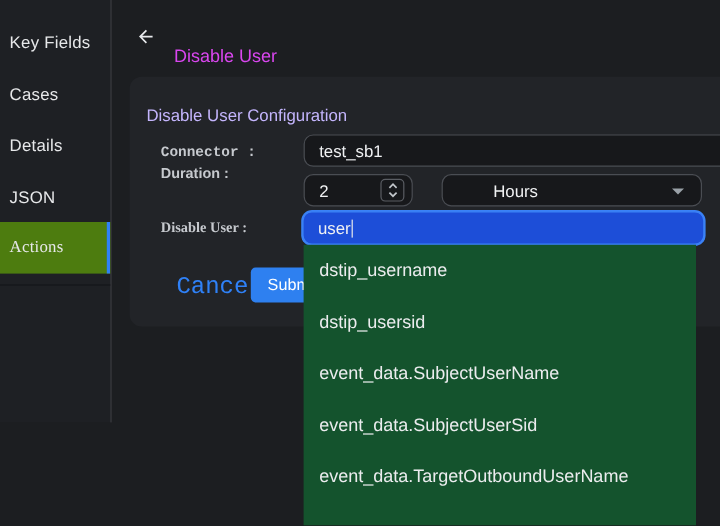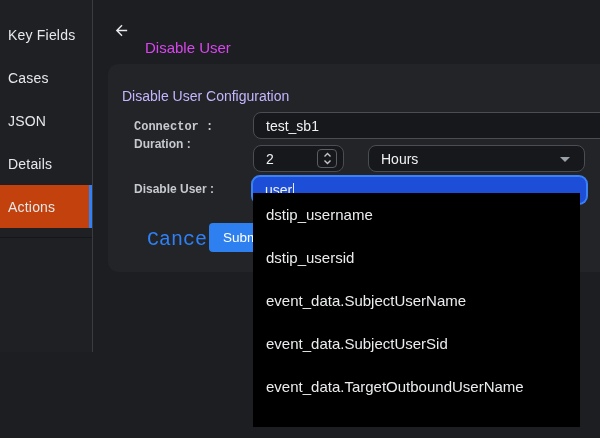--- a/index.html
+++ b/index.html
@@ -15,22 +15,23 @@
     position:absolute; left:0; top:0; width:93px; height:352px;
     background:#1e2024; border-right:1px solid #3a3c40;
   }
   .sidebar-tabs { padding-top:13px; padding-bottom:9px; border-bottom:1px solid #151619; }
   .side-item {
     height:43px; display:flex; align-items:center;
     padding-left:8px; font-size:14px; color:#e7e8ea; cursor:pointer;
     letter-spacing:.2px;
   }
   .side-item.active {
-    background:#c2410c;
+    background:#4d7c0f;
     box-shadow:inset -3px 0 0 0 #2f81f7;
+    font-family:Liberation Serif, serif;
   }
   
   .back-btn {
     position:absolute; left:111px; top:20px; width:20px; height:20px;
     background:transparent; border:none; cursor:pointer; padding:0;
     display:flex; align-items:center; justify-content:center;
   }
   .page-title {
     position:absolute; left:145px; top:39px;
     font-size:15px; font-weight:500; color:#d946ef;
@@ -43,38 +44,38 @@
   .card-title {
     position:absolute; left:14px; top:24px;
     font-size:14px; font-weight:400; color:#c4b5fd;
   }
   .field-label {
     position:absolute; left:26px;
     font-size:12px; font-weight:bold; color:#c6c9ce;
   }
   .lbl-connector { top:56px;font-family:Liberation Mono, monospace; }
   .lbl-duration  { top:73px; }
-  .lbl-user      { top:118px; }
+  .lbl-user      { top:118px;font-family:Liberation Serif, serif; }
 
   .ctl {
     position:absolute; height:27px;
     background:#17181b; border:1px solid #4a4d53; border-radius:8px;
     display:flex; align-items:center;
     font-size:14px; color:#f0f1f3; cursor:pointer;
   }
   .ctl .val { padding-left:12px; }
   .select .caret {
     position:absolute; right:14px; top:50%; margin-top:-2px;
     width:0; height:0;
     border-left:5px solid transparent; border-right:5px solid transparent;
     border-top:5px solid #9aa1a8;
   }
   .sel-connector { left:145px; top:48px;  width:374px; }
   .num-duration  { left:145px; top:81px;  width:91px; }
-  .sel-hours     { left:260px; top:81px;  width:217px; }
+  .sel-hours     { left:260px; top:81px;  width:217px;padding-left:30px; }
 
   .stepper {
     position:absolute; right:6px; top:3px; width:20px; height:19px;
     border:1px solid #5a5d63; border-radius:4px;
     display:flex; align-items:center; justify-content:center;
     background:transparent; cursor:pointer;
   }
   .txt-user {
     left:144px; top:112px; width:335px; height:28px;
     background:#1d4ed8;
@@ -93,37 +94,37 @@
     background:none; border:none; cursor:pointer;
     font-size:20px; color:#2f81f7; font-family:Liberation Mono, monospace;
   }
   .submit-btn {
     position:absolute; left:101px; top:159px; width:70px; height:29px;
     background:#2e80f0; border:none; border-radius:4px; cursor:pointer;
     font-size:13.5px; color:#ffffff; font-family:inherit;
   }
   
   .autocomplete {
-    position:absolute; left:253px; top:193px; width:327px; height:234px;
-    background:#000000; z-index:10; overflow:hidden;
+    position:absolute; left:253px; top:204px; width:327px; height:234px;
+    background:#14532d; z-index:10; overflow:hidden;
   }
   .ac-item {
     height:43px; display:flex; align-items:center;
     padding-left:13px; font-size:15px; color:#ebecee; cursor:pointer;
   }
 </style>
 </head>
 <body>
 
 <aside class="sidebar">
   <nav class="sidebar-tabs">
       <div class="side-item">Key Fields</div>
       <div class="side-item">Cases</div>
+      <div class="side-item">Details</div>
       <div class="side-item">JSON</div>
-      <div class="side-item">Details</div>
       <div class="side-item active">Actions</div>
     </nav>
 </aside>
 
 <main>
 
   <button class="back-btn">
     <svg width="17" height="17" viewBox="0 0 24 24">
       <path d="M20 11H7.83l5.59-5.59L12 4l-8 8 8 8 1.41-1.41L7.83 13H20v-2z" fill="#e8eaed"></path>
     </svg>

